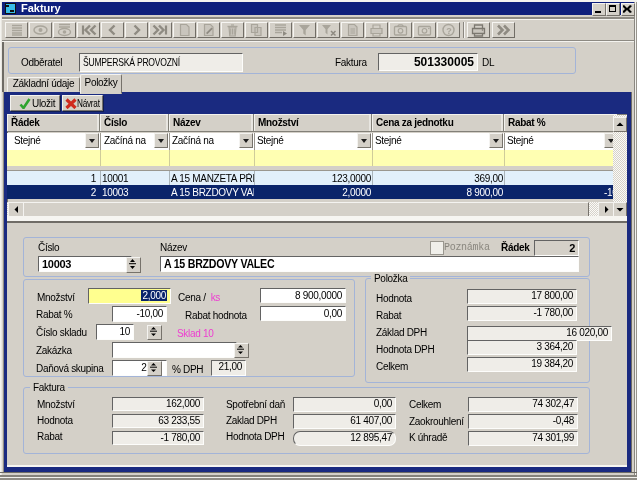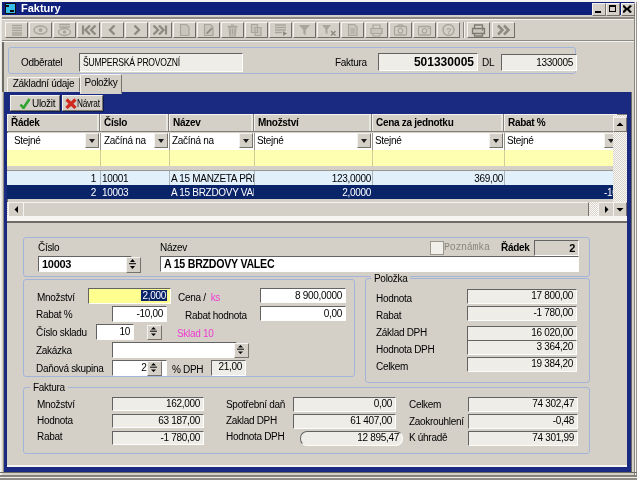--- a/index.html
+++ b/index.html
@@ -147,21 +147,20 @@
   <div class="abs" style="left:2px;top:40px;width:632px;height:1px;background:#8d8a83;"></div>
   <div class="abs" style="left:2px;top:41px;width:632px;height:1px;background:#f4f3ef;"></div>
   <div class="abs" style="left:2px;top:42px;width:2px;height:50px;background:#6e6b65;"></div>
 
   <div class="bluebox" style="left:8px;top:47px;width:566px;height:25px;"></div>
   <div class="lbl" style="left:21px;top:57px;">Odběratel</div>
   <div class="fld" style="left:79px;top:53px;width:156px;height:17px;line-height:17px;text-align:left;padding-left:3px;"><span style="display:inline-block;transform:scaleX(0.78);transform-origin:0 0;font-size:11px;">ŠUMPERSKÁ PROVOZNÍ</span></div>
   <div class="lbl" style="left:335px;top:57px;">Faktura</div>
   <div class="fld" style="left:378px;top:53px;width:95px;height:16px;line-height:16px;font-weight:bold;font-size:12px;letter-spacing:0;">501330005</div>
   <div class="lbl" style="left:482px;top:57px;">DL</div>
-  <div class="fld" style="left:501px;top:54px;width:71px;height:15px;line-height:15px;">1330005</div>
 
   <div class="abs" style="left:7px;top:77px;width:71px;height:13px;border:1px solid;border-color:#f4f3f0 #76726b #d4d0c8 #f4f3f0;border-top-left-radius:2px;border-top-right-radius:2px;background:#d4d0c8;text-align:center;line-height:12px;">Základní údaje</div>
   <div class="abs" style="left:80px;top:74px;width:40px;height:18px;border:1px solid;border-color:#f4f3f0 #76726b #d4d0c8 #f4f3f0;border-top-left-radius:2px;border-top-right-radius:2px;background:#d4d0c8;text-align:center;line-height:16px;z-index:3;">Položky</div>
 
   <div class="abs" style="left:4px;top:92px;width:627px;height:380px;background:#1a2a80;"></div>
   <div class="abs" style="left:7px;top:114px;width:620px;height:351px;background:#d4d0c8;"></div>
   <div class="abs" style="left:7px;top:465px;width:620px;height:2px;background:#f6f5f1;"></div>
 
   <div class="abs raised" style="left:10px;top:95px;width:48px;height:14px;box-shadow:1px 1px 0 #111d4f;">
     <svg class="abs" style="left:8px;top:2px;" width="12" height="11">
@@ -240,20 +239,21 @@
       <div class="abs" style="left:164px;top:2px;width:83px;overflow:hidden;white-space:nowrap;">A 15 MANZETA PŘED</div>
       <div class="lbl" style="left:247px;width:117px;top:2px;text-align:right;">123,0000</div>
       <div class="lbl" style="left:365px;width:131px;top:2px;text-align:right;">369,00</div>
     </div>
 
     <div class="abs" style="left:0;top:71px;width:607px;height:14px;background:#0a246a;color:#fff;">
       <div class="lbl" style="left:0;width:89px;top:2px;text-align:right;">2</div>
       <div class="lbl" style="left:95px;top:2px;">10003</div>
       <div class="abs" style="left:164px;top:2px;width:83px;overflow:hidden;white-space:nowrap;">A 15 BRZDOVY VAL</div>
       <div class="lbl" style="left:247px;width:117px;top:2px;text-align:right;">2,0000</div>
+      <div class="lbl" style="left:365px;width:131px;top:2px;text-align:right;">8 900,00</div>
       <div class="abs" style="left:597px;top:2px;width:9px;overflow:hidden;white-space:nowrap;">-10,00</div>
     </div>
 
     <div class="abs" style="left:0;top:88px;width:607px;height:15px;background-image:conic-gradient(#fbfaf7 25%,#d6d2ca 25% 50%,#fbfaf7 50% 75%,#d6d2ca 75%);background-size:2px 2px;">
       <div class="abs raised" style="left:1px;top:0;width:14px;height:14px;"><svg width="13" height="13">
             <path d="M8 3L4.5 6.5L8 10z" fill="#000"></path>
           </svg></div>
       <div class="abs raised" style="left:16px;top:0;width:564px;height:14px;"></div>
       <div class="abs raised" style="left:591px;top:0;width:14px;height:14px;"><svg width="13" height="13">
             <path d="M5 3l3.5 3.5L5 10z" fill="#000"></path>
@@ -324,40 +324,40 @@
     <div class="lbl" style="left:172px;top:364px;">% DPH</div>
     <div class="fld" style="left:211px;top:360px;width:30px;height:14px;">21,00</div>
 
     <div class="bluebox" style="left:365px;top:278px;width:223px;height:103px;"></div>
     <div class="lbl" style="left:371px;top:273px;background:#d4d0c8;padding:0 3px;">Položka</div>
     <div class="lbl" style="left:376px;top:293px;">Hodnota</div>
     <div class="fld" style="left:467px;top:289px;width:105px;height:13px;">17 800,00</div>
     <div class="lbl" style="left:376px;top:310px;">Rabat</div>
     <div class="fld" style="left:467px;top:306px;width:105px;height:13px;">-1 780,00</div>
     <div class="lbl" style="left:376px;top:327px;">Základ DPH</div>
-    <div class="fld" style="left:467px;top:326px;width:105px;height:13px;">16 020,00</div>
+    <div class="fld" style="left:467px;top:326px;width:105px;height:13px;padding-left:35px;">16 020,00</div>
     <div class="lbl" style="left:376px;top:344px;">Hodnota DPH</div>
     <div class="fld" style="left:467px;top:340px;width:105px;height:13px;">3 364,20</div>
     <div class="lbl" style="left:376px;top:361px;">Celkem</div>
     <div class="fld" style="left:467px;top:357px;width:105px;height:13px;">19 384,20</div>
 
     <div class="bluebox" style="left:23px;top:387px;width:565px;height:65px;"></div>
     <div class="lbl" style="left:30px;top:382px;background:#d4d0c8;padding:0 3px;">Faktura</div>
     <div class="lbl" style="left:37px;top:399px;">Množství</div>
     <div class="fld" style="left:112px;top:397px;width:87px;height:12px;">162,000</div>
     <div class="lbl" style="left:37px;top:415px;">Hodnota</div>
-    <div class="fld" style="left:112px;top:414px;width:87px;height:12px;">63 187,00</div>
+    <div class="fld" style="left:112px;top:414px;width:87px;height:12px;">63 233,55</div>
     <div class="lbl" style="left:37px;top:431px;">Rabat</div>
     <div class="fld" style="left:112px;top:431px;width:87px;height:12px;">-1 780,00</div>
     <div class="lbl" style="left:226px;top:399px;">Spotřební daň</div>
     <div class="fld" style="left:293px;top:397px;width:98px;height:13px;">0,00</div>
     <div class="lbl" style="left:226px;top:415px;">Zaklad DPH</div>
     <div class="fld" style="left:293px;top:414px;width:98px;height:13px;">61 407,00</div>
     <div class="lbl" style="left:226px;top:431px;">Hodnota DPH</div>
-    <div class="fld" style="left:300px;top:431px;width:98px;height:13px;border-radius:7px;">12 895,47</div>
+    <div class="fld" style="left:293px;top:431px;width:98px;height:13px;border-radius:7px;">12 895,47</div>
     <div class="lbl" style="left:409px;top:399px;">Celkem</div>
     <div class="fld" style="left:468px;top:397px;width:105px;height:13px;">74 302,47</div>
     <div class="lbl" style="left:409px;top:416px;">Zaokrouhlení</div>
     <div class="fld" style="left:468px;top:414px;width:105px;height:13px;">-0,48</div>
     <div class="lbl" style="left:409px;top:432px;">K úhradě</div>
     <div class="fld" style="left:468px;top:431px;width:105px;height:13px;">74 301,99</div>
   </div>
 </div>
 
 </body></html>

